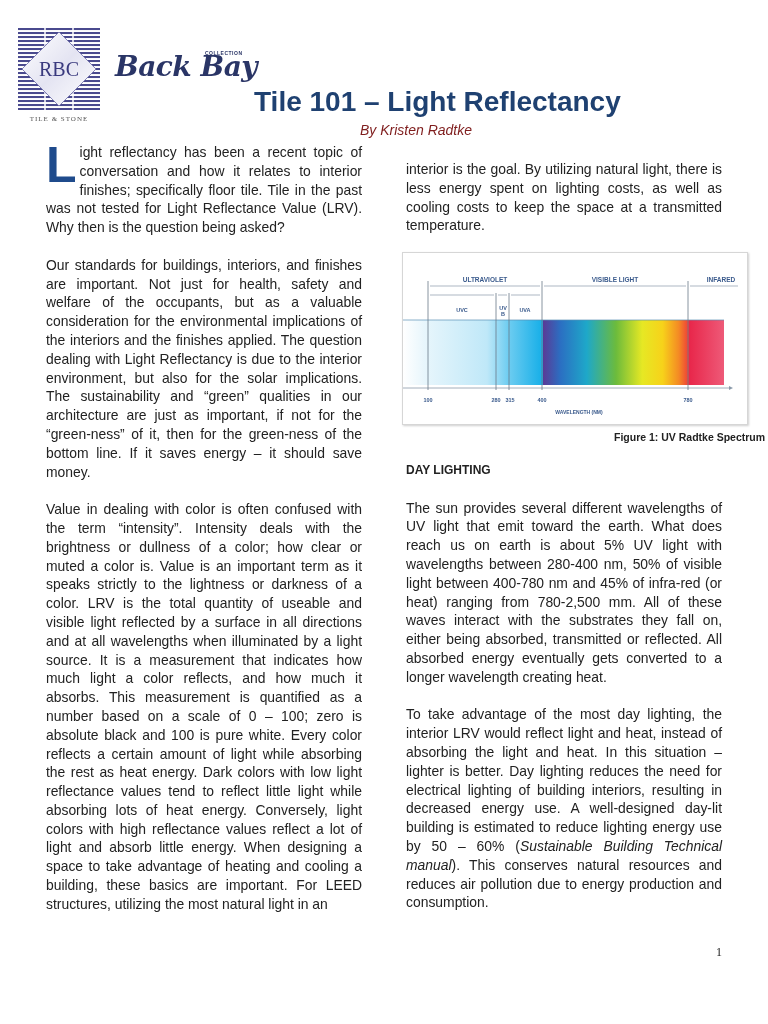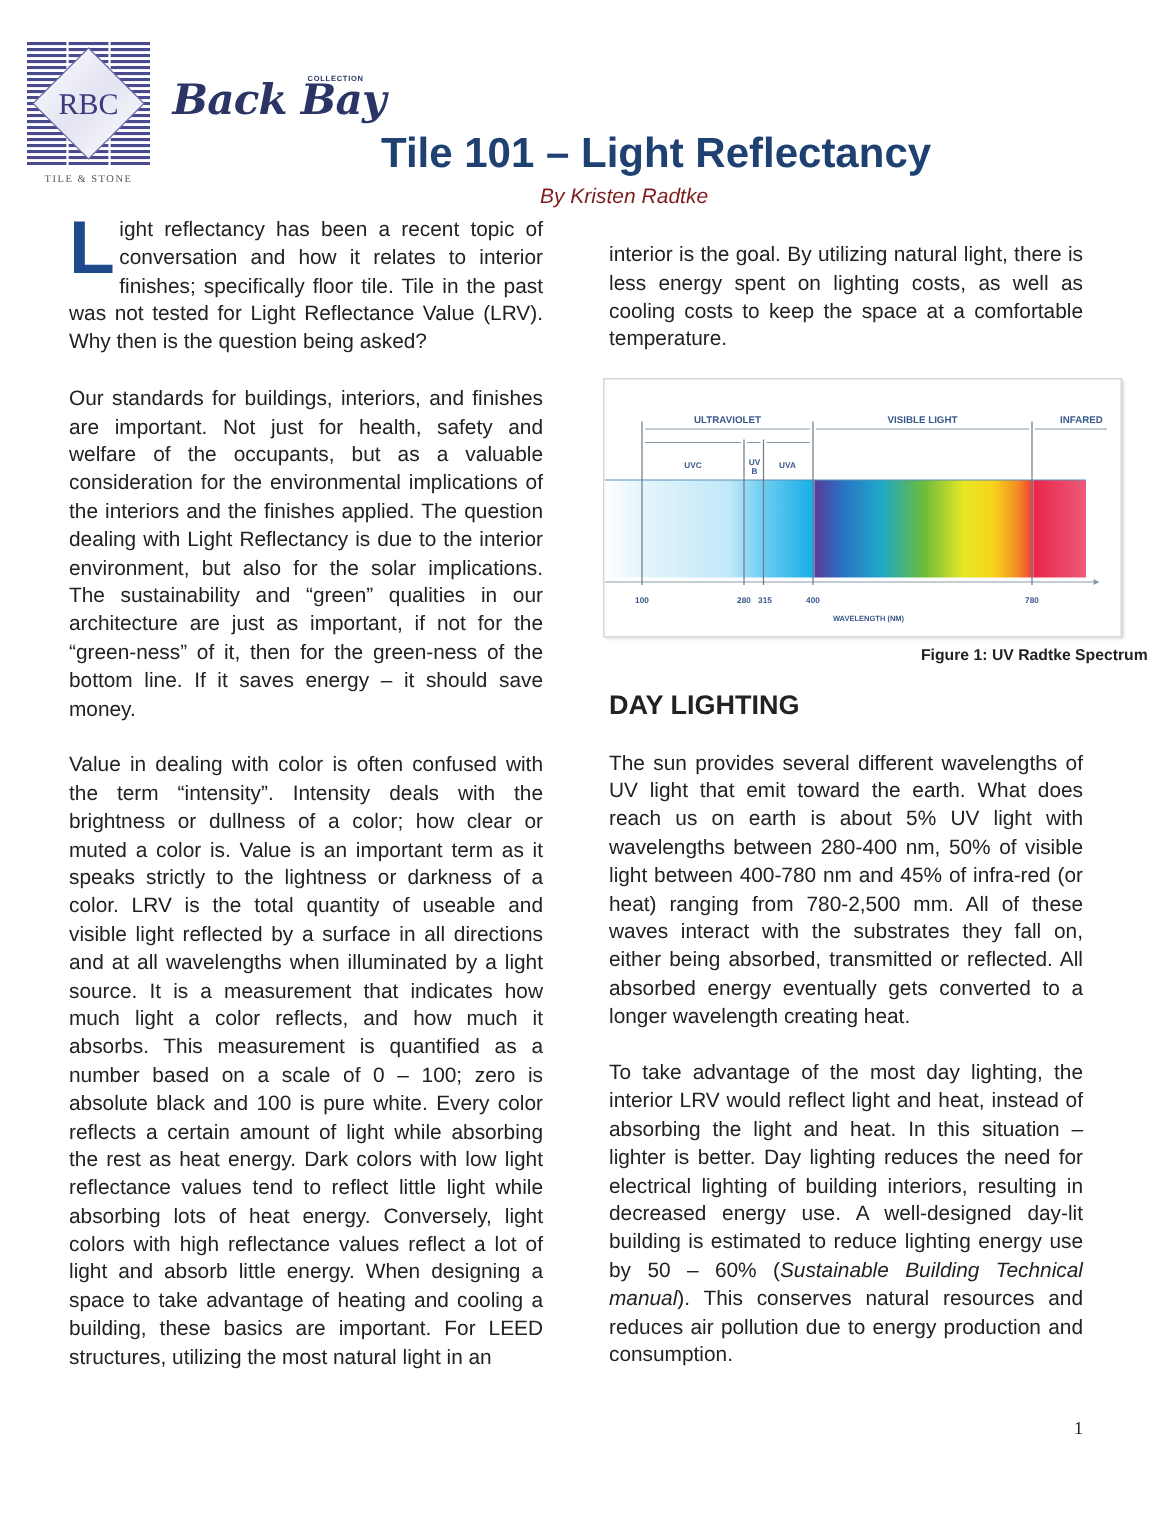--- a/index.html
+++ b/index.html
@@ -28,21 +28,21 @@
              margin: 2px 3px 0 0; height: 40px; font-family: "Liberation Sans", sans-serif; }
   .italic { font-style: italic; }
 
   
   .figure { position: absolute; left: 402px; top: 252px; width: 344px; height: 171px;
             border: 1px solid #d6d6d6; background: #fff; box-shadow: 1px 1px 2px #cfcfcf; }
   .figure svg { width: 100%; height: 100%; display: block; }
   .caption { position: absolute; left: 614px; top: 431px; font-size: 10.5px; font-weight: bold;
              color: #222; white-space: nowrap; }
 
-  .section-heading { font-weight: bold; font-size: 18px; color: #222; margin: 0 0 18.8px 0; text-align: left; }
+  .section-heading { font-weight: bold; font-size: 12px; color: #222; margin: 0 0 18.8px 0; text-align: left; }
 
   .page-number { position: absolute; left: 716px; top: 945px; font-size: 12px;
                  font-family: "Liberation Serif", serif; color: #222; }
 </style>
 </head>
 <body>
 
 <div class="logo-rbc">
   <svg viewBox="0 0 90 110" width="90" height="110">
     <defs>
@@ -76,21 +76,21 @@
 <div class="col col-left">
   <p>
     <span class="dropcap">L</span>
     <span>ight reflectancy has been a recent topic of conversation and how it relates to interior finishes; specifically floor tile.  Tile in the past was not tested for Light Reflectance Value (LRV).  Why then is the question being asked?</span>
   </p>
   <p>Our standards for buildings, interiors, and finishes are important.  Not just for health, safety and welfare of the occupants, but as a valuable consideration for the environmental implications of the interiors and the finishes applied.  The question dealing with Light Reflectancy is due to the interior environment, but also for the solar implications. The sustainability and “green” qualities in our architecture are just as important, if not for the “green-ness” of it, then for the green-ness of the bottom line.  If it saves energy – it should save money.</p>
   <p>Value in dealing with color is often confused with the term “intensity”. Intensity deals with the brightness or dullness of a color; how clear or muted a color is. Value is an important term as it speaks strictly to the lightness or darkness of a color.  LRV is the total quantity of useable and visible light reflected by a surface in all directions and at all wavelengths when illuminated by a light source.  It is a measurement that indicates how much light a color reflects, and how much it absorbs. This measurement is quantified as a number based on a scale of 0 – 100; zero is absolute black and 100 is pure white.  Every color reflects a certain amount of light while absorbing the rest as heat energy.  Dark colors with low light reflectance values tend to reflect little light while absorbing lots of heat energy. Conversely, light colors with high reflectance values reflect a lot of light and absorb little energy.  When designing a space to take advantage of heating and cooling a building, these basics are important.  For LEED structures, utilizing the most natural light in an</p>
 </div>
 
 <div class="col col-right">
-  <p>interior is the goal.  By utilizing natural light, there is less energy spent on lighting costs, as well as cooling costs to keep the space at a comfortable temperature.</p>
+  <p>interior is the goal.  By utilizing natural light, there is less energy spent on lighting costs, as well as cooling costs to keep the space at a transmitted temperature.</p>
 </div>
 
 <div class="figure">
   <svg viewBox="0 0 344 171" preserveAspectRatio="none">
     <defs>
       <linearGradient id="uvGrad" x1="0" y1="0" x2="1" y2="0">
         <stop offset="0" stop-color="#ffffff"></stop>
         <stop offset="0.15" stop-color="#e8f6fc"></stop>
         <stop offset="0.6" stop-color="#bfe8f8"></stop>
         <stop offset="0.75" stop-color="#6fcdf1"></stop>

